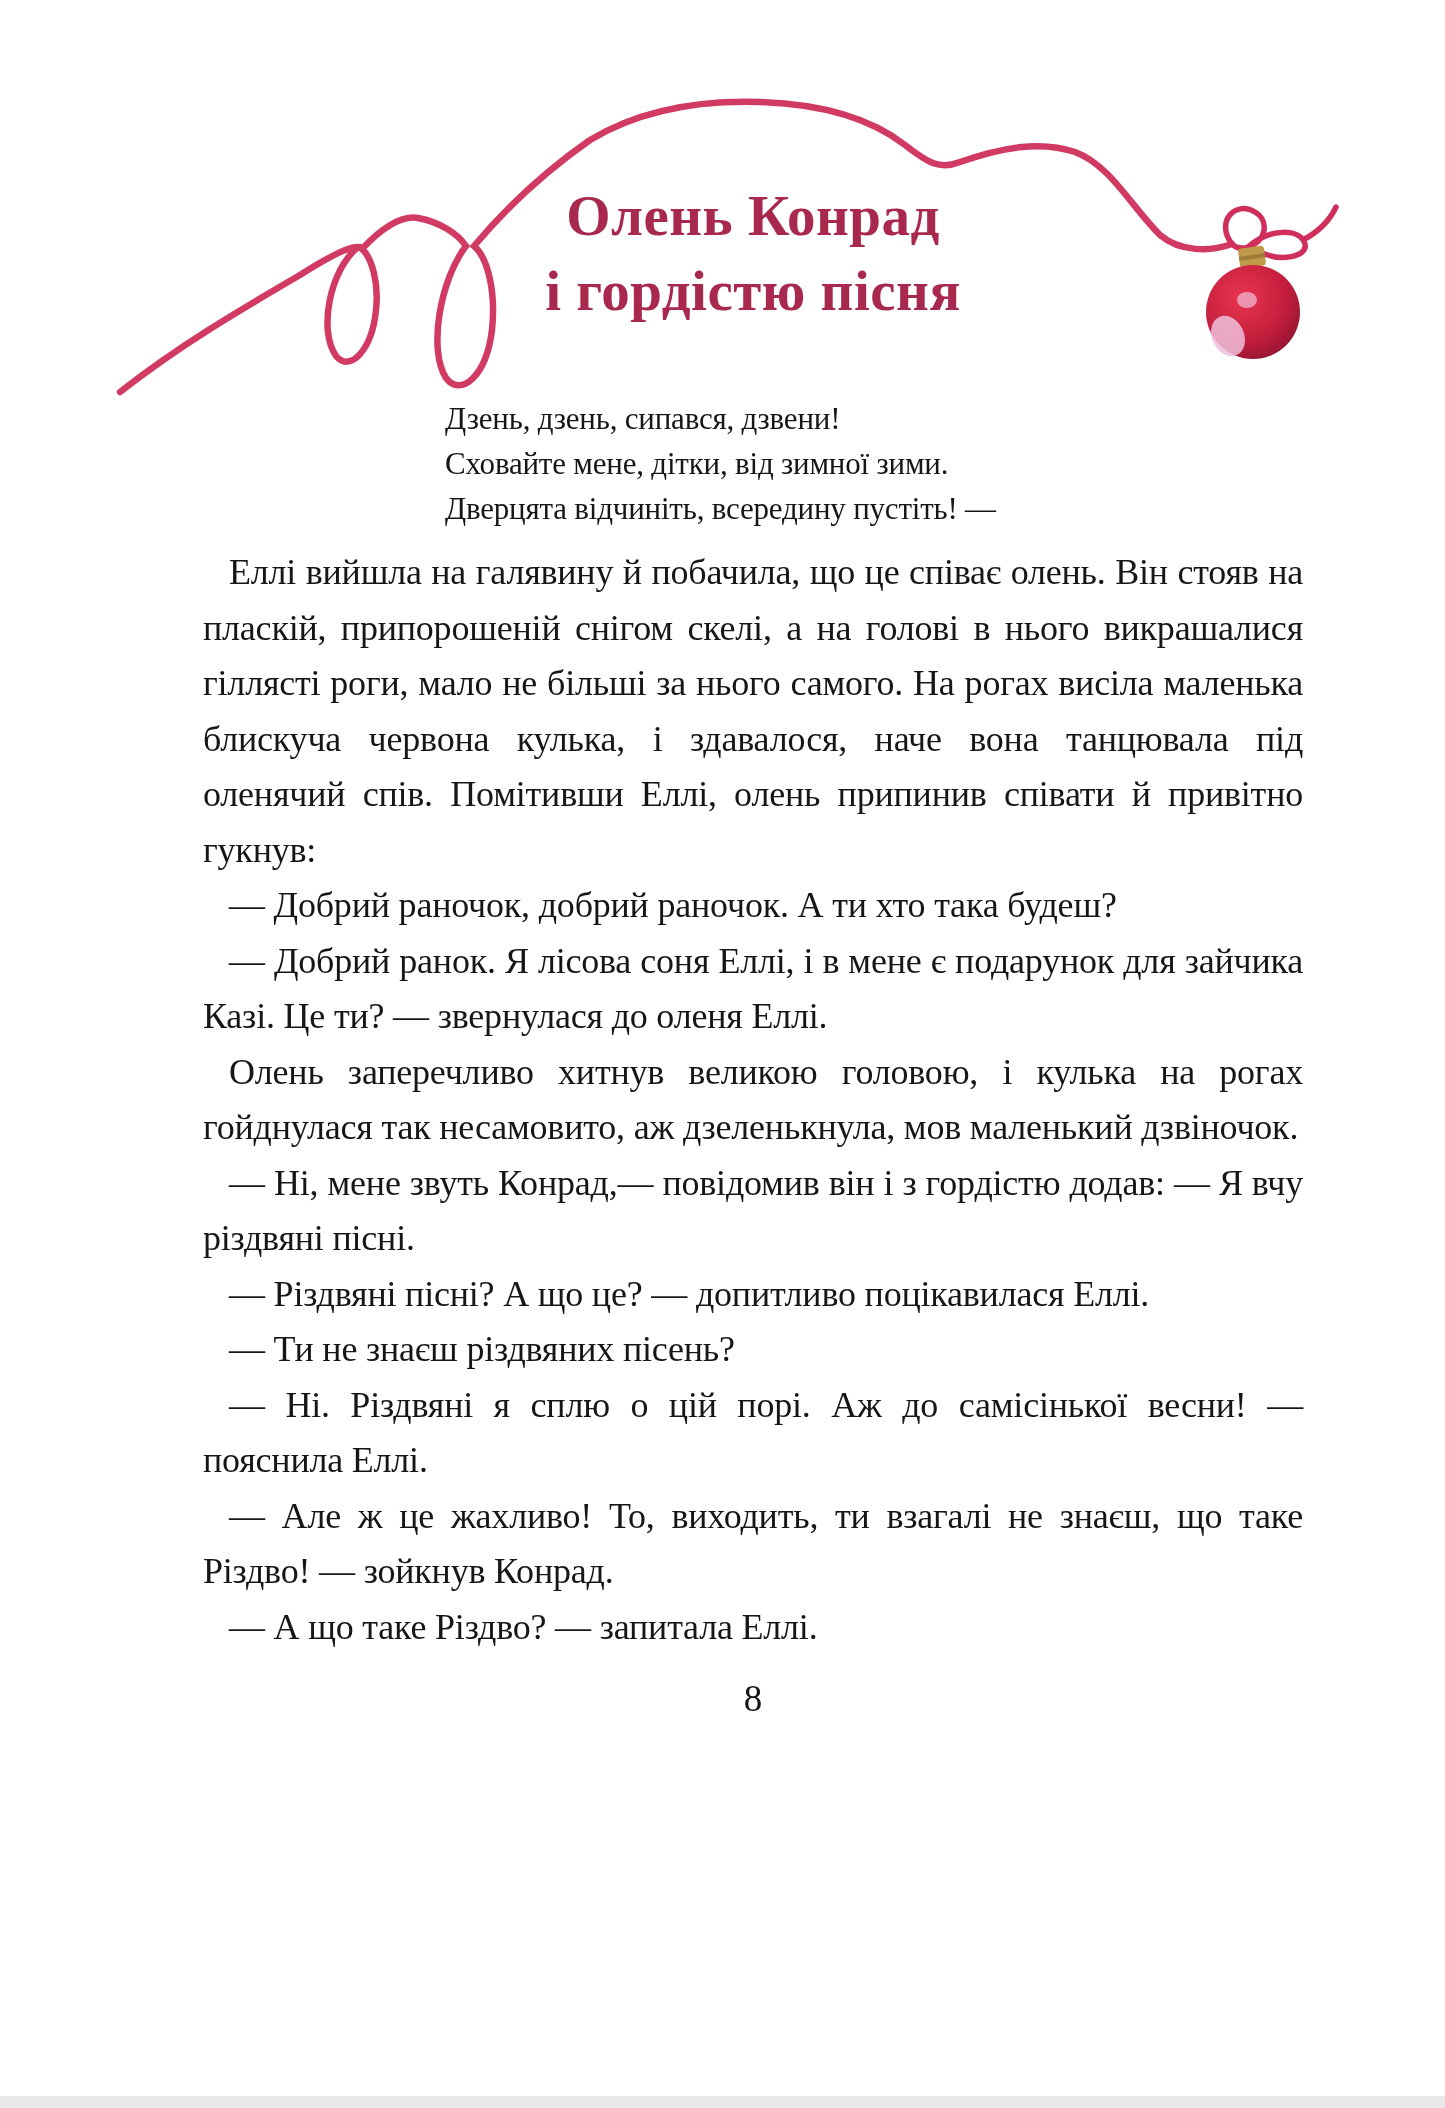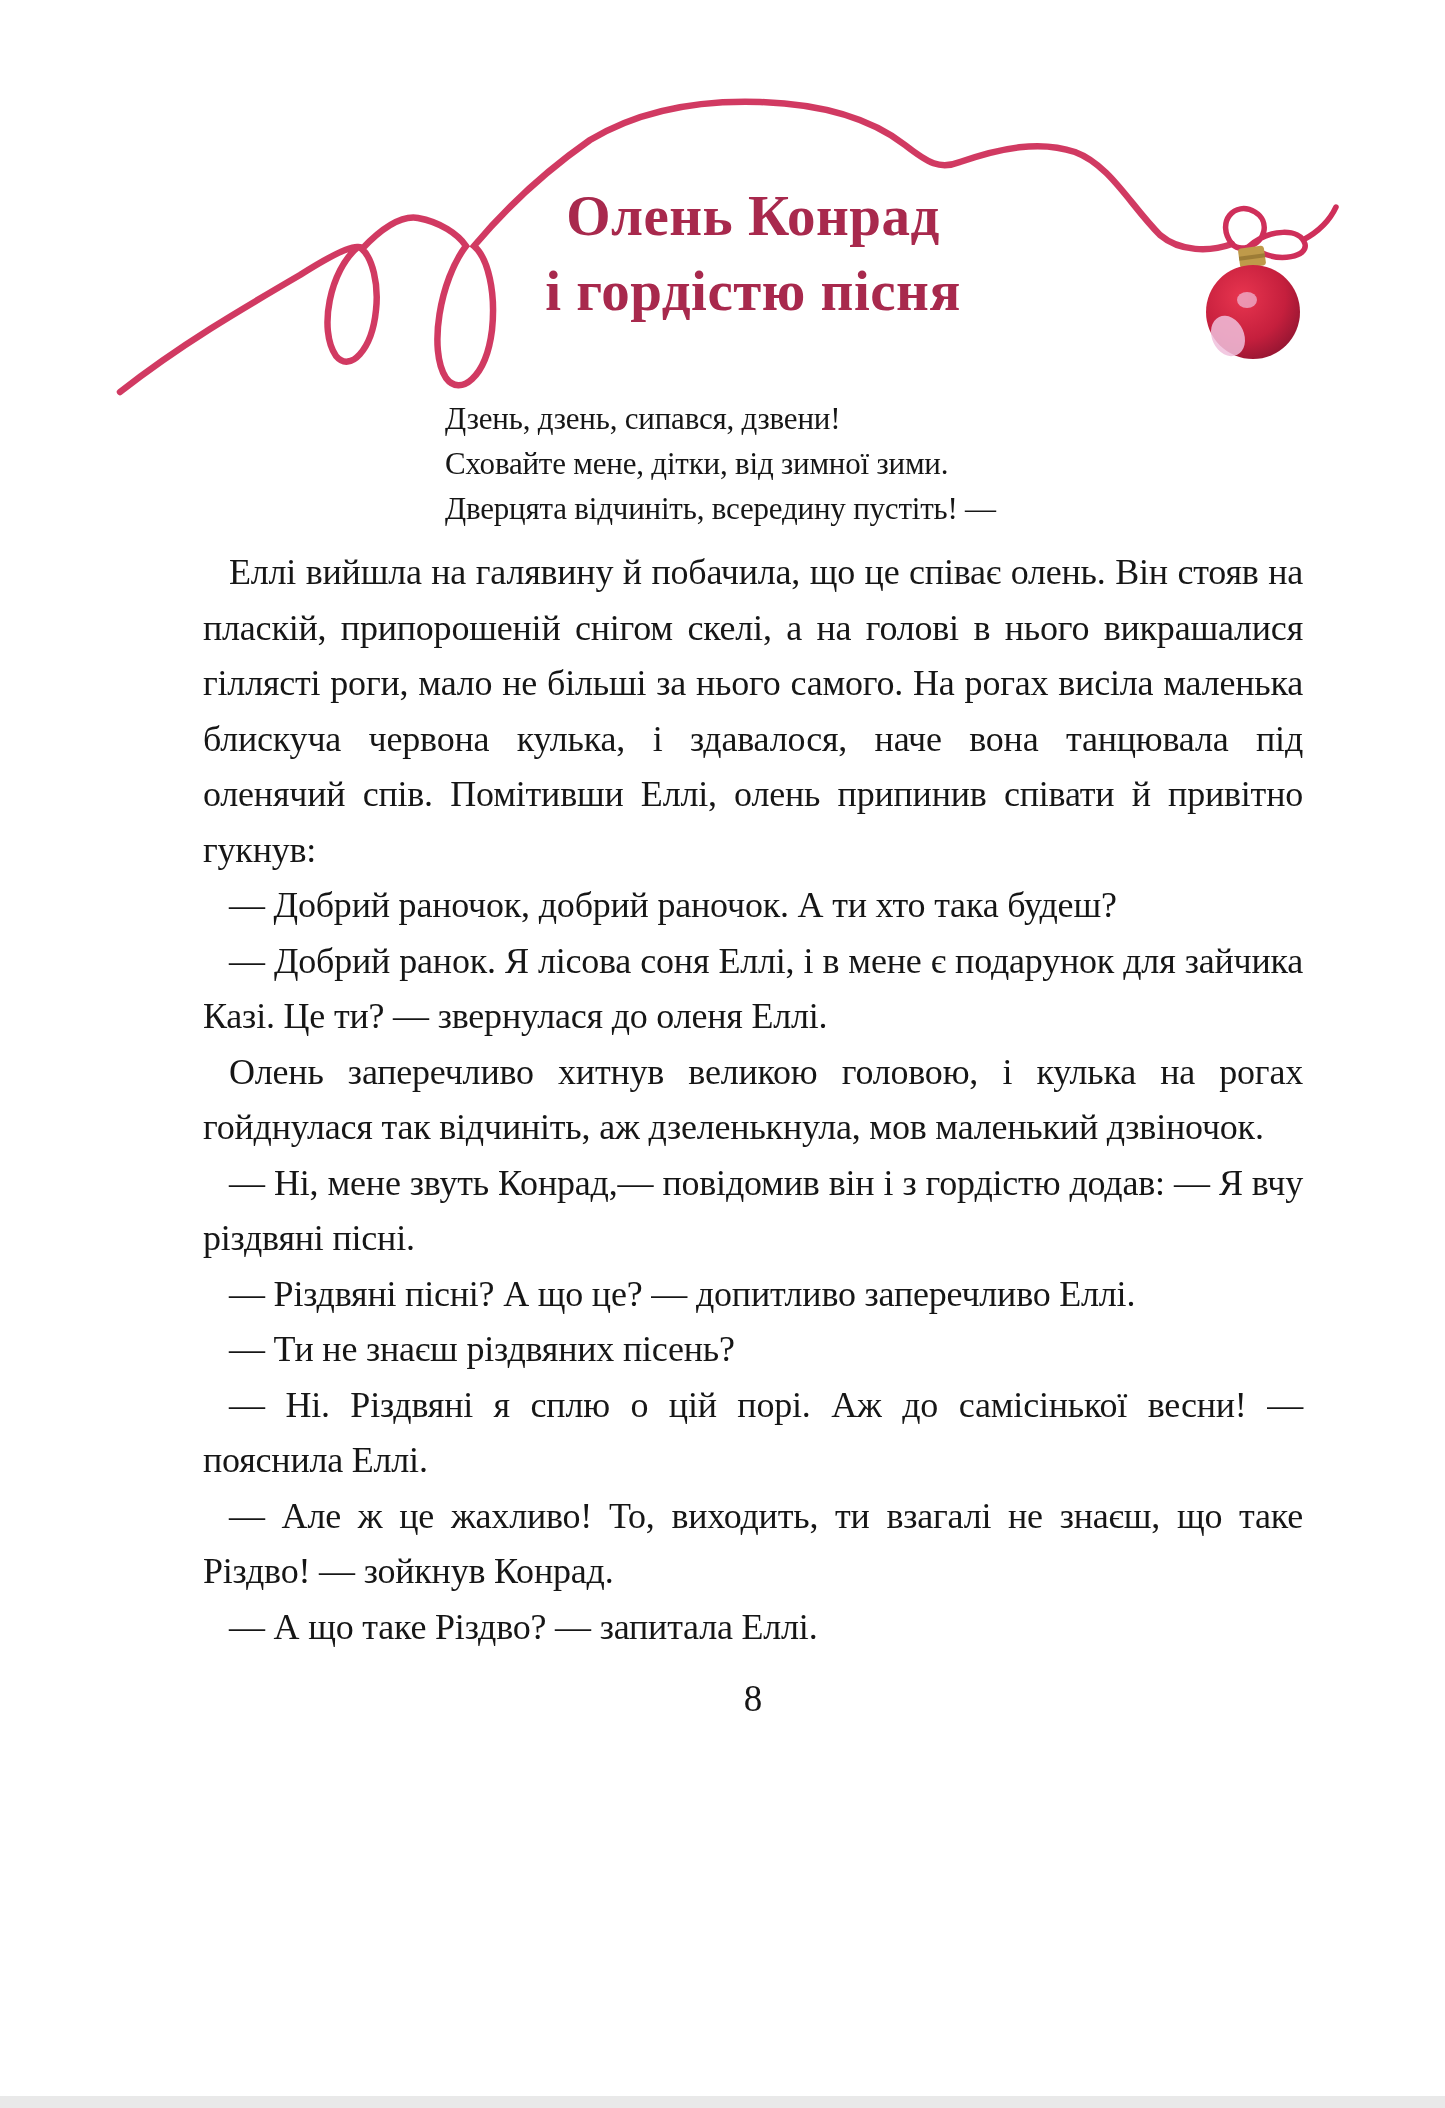--- a/index.html
+++ b/index.html
@@ -120,23 +120,23 @@
     <div class="epigraph">
       <div>Дзень, дзень, сипався, дзвени!</div>
       <div>Сховайте мене, дітки, від зимної зими.</div>
       <div>Дверцята відчиніть, всередину пустіть! —</div>
     </div>
 
     <div class="body-text">
       <p>Еллі вийшла на галявину й побачила, що це співає олень. Він стояв на пласкій, припорошеній снігом скелі, а на голові в нього викрашалися гіллясті роги, мало не більші за нього самого. На рогах висіла маленька блискуча червона кулька, і здавалося, наче вона танцювала під оленячий спів. Помітивши Еллі, олень припинив співати й привітно гукнув:</p>
       <p>— Добрий раночок, добрий раночок. А ти хто така будеш?</p>
       <p>— Добрий ранок. Я лісова соня Еллі, і в мене є подарунок для зайчика Казі. Це ти? — звернулася до оленя Еллі.</p>
-      <p>Олень заперечливо хитнув великою головою, і кулька на рогах гойднулася так відчиніть, аж дзеленькнула, мов маленький дзвіночок.</p>
+      <p>Олень заперечливо хитнув великою головою, і кулька на рогах гойднулася так несамовито, аж дзеленькнула, мов маленький дзвіночок.</p>
       <p>— Ні, мене звуть Конрад,— повідомив він і з гордістю додав: — Я вчу різдвяні пісні.</p>
-      <p>— Різдвяні пісні? А що це? — допитливо заперечливо Еллі.</p>
+      <p>— Різдвяні пісні? А що це? — допитливо поцікавилася Еллі.</p>
       <p>— Ти не знаєш різдвяних пісень?</p>
       <p>— Ні. Різдвяні я сплю о цій порі. Аж до самісінької весни! — пояснила Еллі.</p>
       <p>— Але ж це жахливо! То, виходить, ти взагалі не знаєш, що таке Різдво! — зойкнув Конрад.</p>
       <p>— А що таке Різдво? — запитала Еллі.</p>
     </div>
 
     <div class="page-number">8</div>
 
   </div>
 </div>

